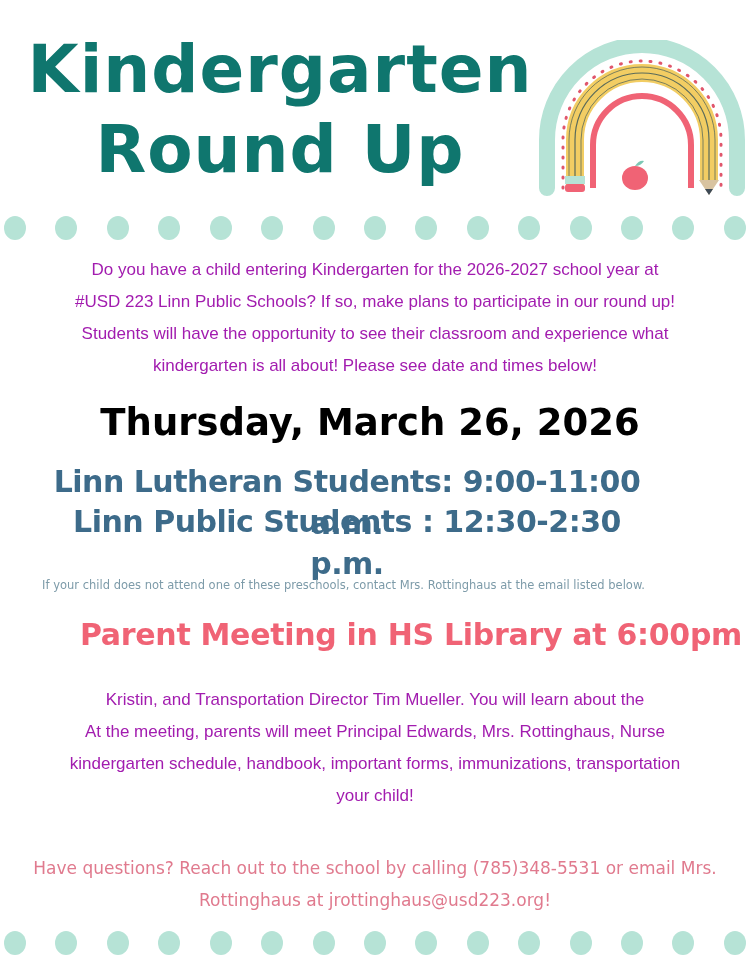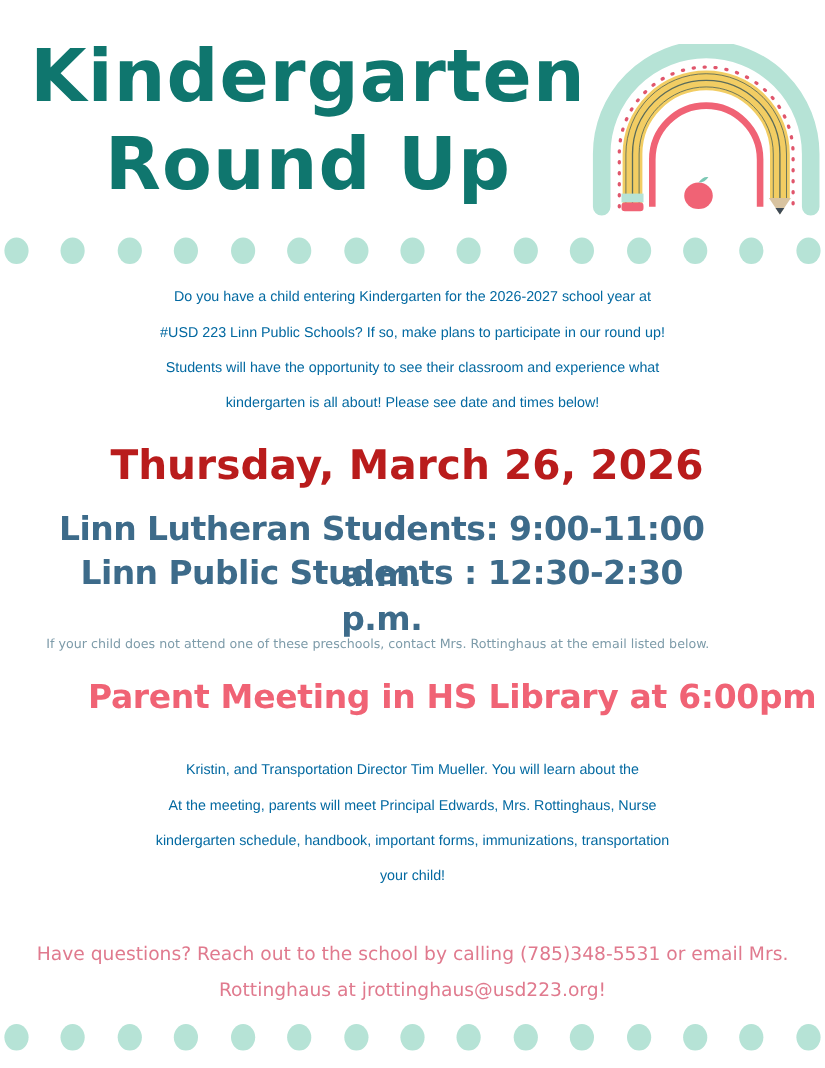--- a/index.html
+++ b/index.html
@@ -1,22 +1,22 @@
 <!DOCTYPE html>
 <html><head>
 <meta charset="utf-8">
 <style>
   html, body { margin: 0; padding: 0; }
   body { width: 750px; height: 971px; background: #ffffff; position: relative; overflow: hidden; font-family: "DejaVu Sans", sans-serif; }
   .title { position: absolute; left: 0; top: 30px; width: 560px; text-align: center; color: #0f766e; font-family: "DejaVu Sans", sans-serif; font-weight: bold; font-size: 66px; line-height: 80px; letter-spacing: 1px; }
   .rainbow { position: absolute; left: 535px; top: 40px; width: 215px; height: 160px; }
   .dots { position: absolute; left: 0; width: 750px; height: 26px; display: flex; justify-content: space-between; padding: 0 4px; box-sizing: border-box; }
   .dot { width: 22px; height: 24px; border-radius: 50%; background: #b6e3d6; }
-  .para { position: absolute; left: 20px; width: 710px; text-align: center; color: #0369a1; font-family: "Liberation Sans Narrow", "Liberation Sans", sans-serif; font-size: 13px; line-height: 32px; }
-  .date { position: absolute; left: 60px; top: 398px; width: 620px; text-align: center; color: #b91c1c; font-weight: bold; font-size: 37px; line-height: 50px; }
+  .para { position: absolute; left: 20px; width: 710px; text-align: center; color: #a21caf; font-family: "Liberation Sans Narrow", "Liberation Sans", sans-serif; font-size: 17px; line-height: 32px; }
+  .date { position: absolute; left: 60px; top: 398px; width: 620px; text-align: center; color: #000000; font-weight: bold; font-size: 37px; line-height: 50px; }
   .session { position: absolute; left: 0; width: 614px; text-align: center; color: #3d6b8a; font-weight: bold; font-size: 30px; line-height: 42px; letter-spacing: -0.5px; padding-left: 40px; }
   .note { position: absolute; left: 0; top: 575px; width: 627px; text-align: center; color: #7d9ba9; font-size: 11.5px; line-height: 20px; padding-left: 30px; }
   .meeting { position: absolute; left: 0; top: 612px; width: 750px; text-align: center; color: #f06375; font-weight: bold; font-size: 30px; line-height: 46px; letter-spacing: -0.3px; padding-left: 36px; }
   .contact { position: absolute; left: 10px; width: 730px; text-align: center; color: #e07a8e; font-size: 17px; line-height: 32px; }
 </style>
 </head>
 <body>
 
 <div class="title">
   <div>Kindergarten</div>

